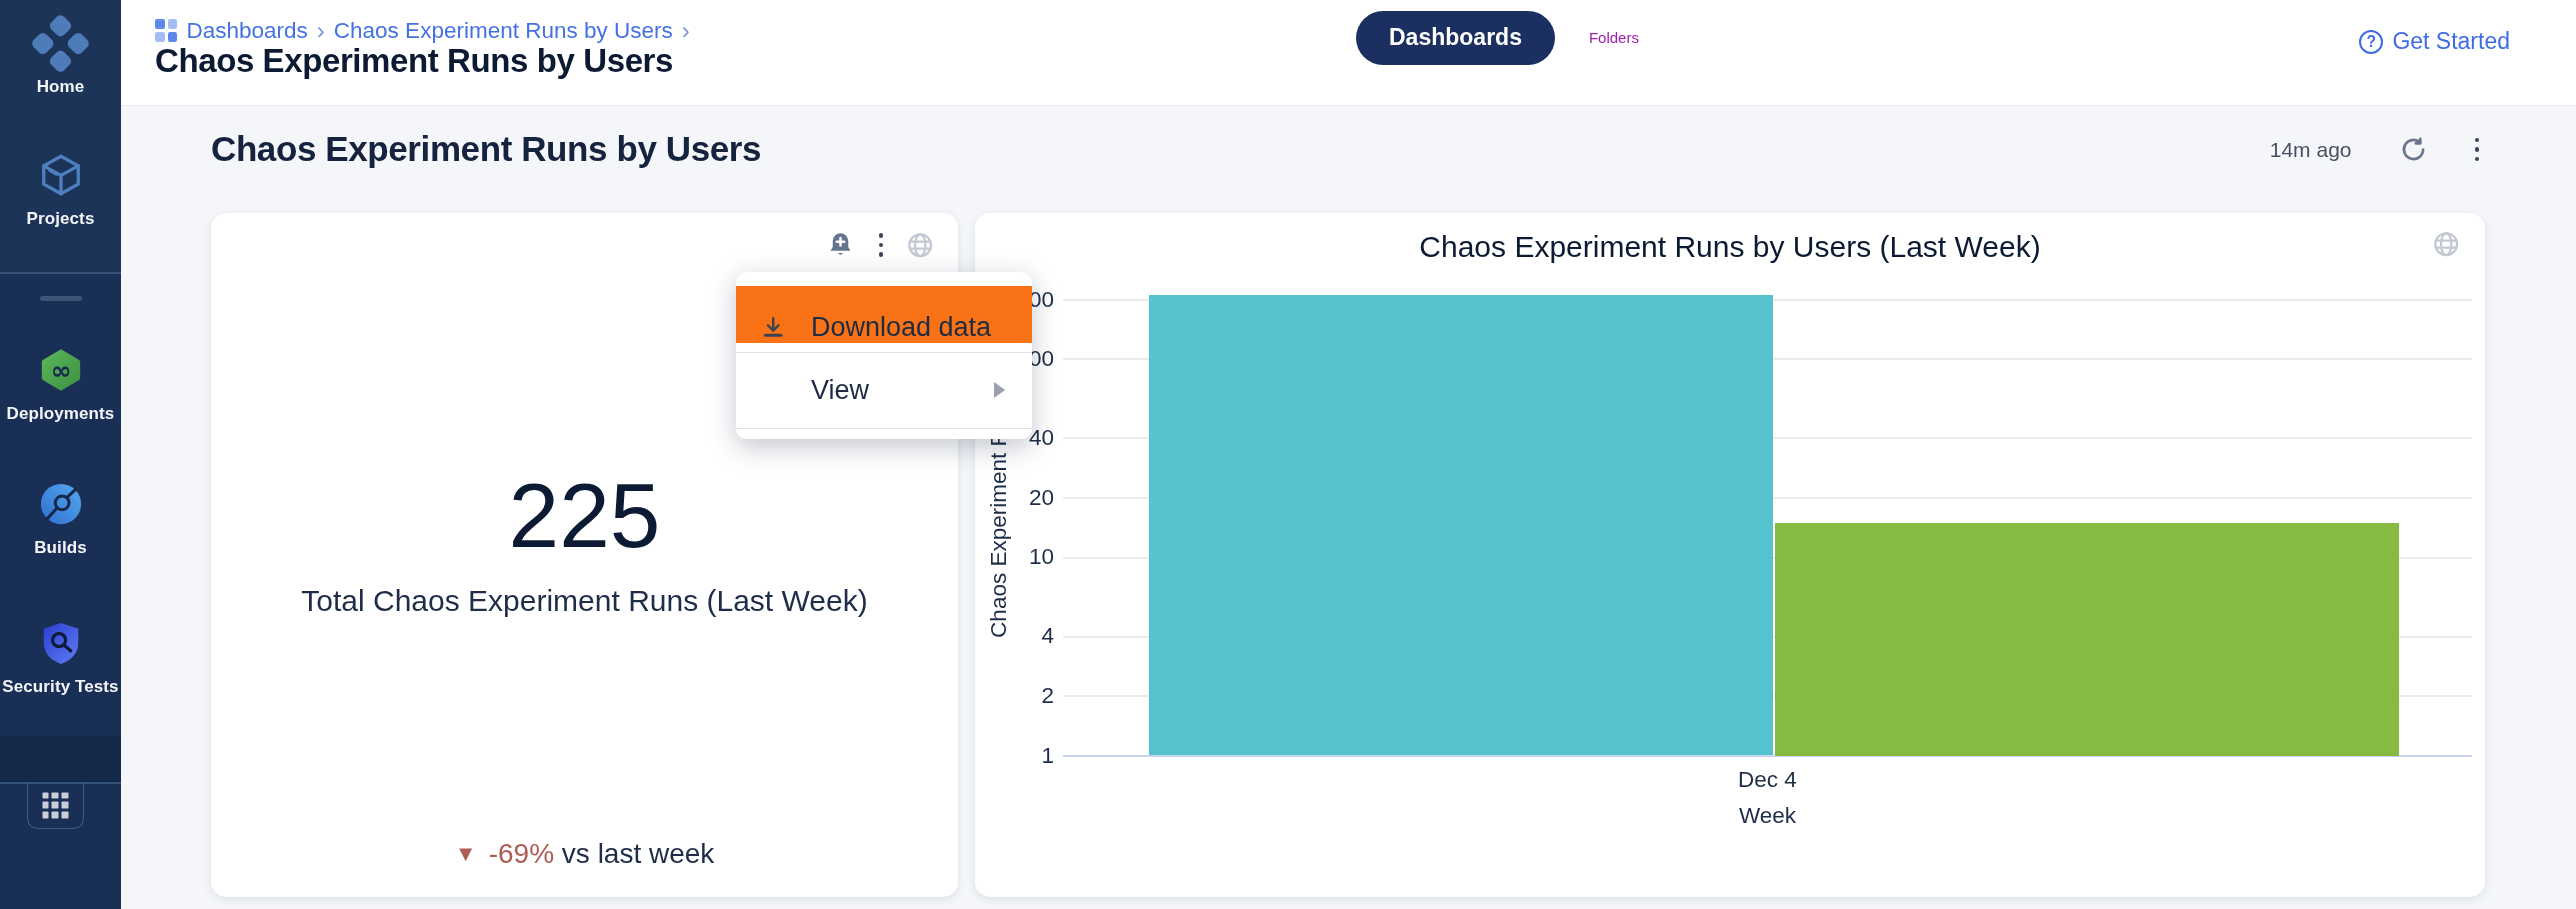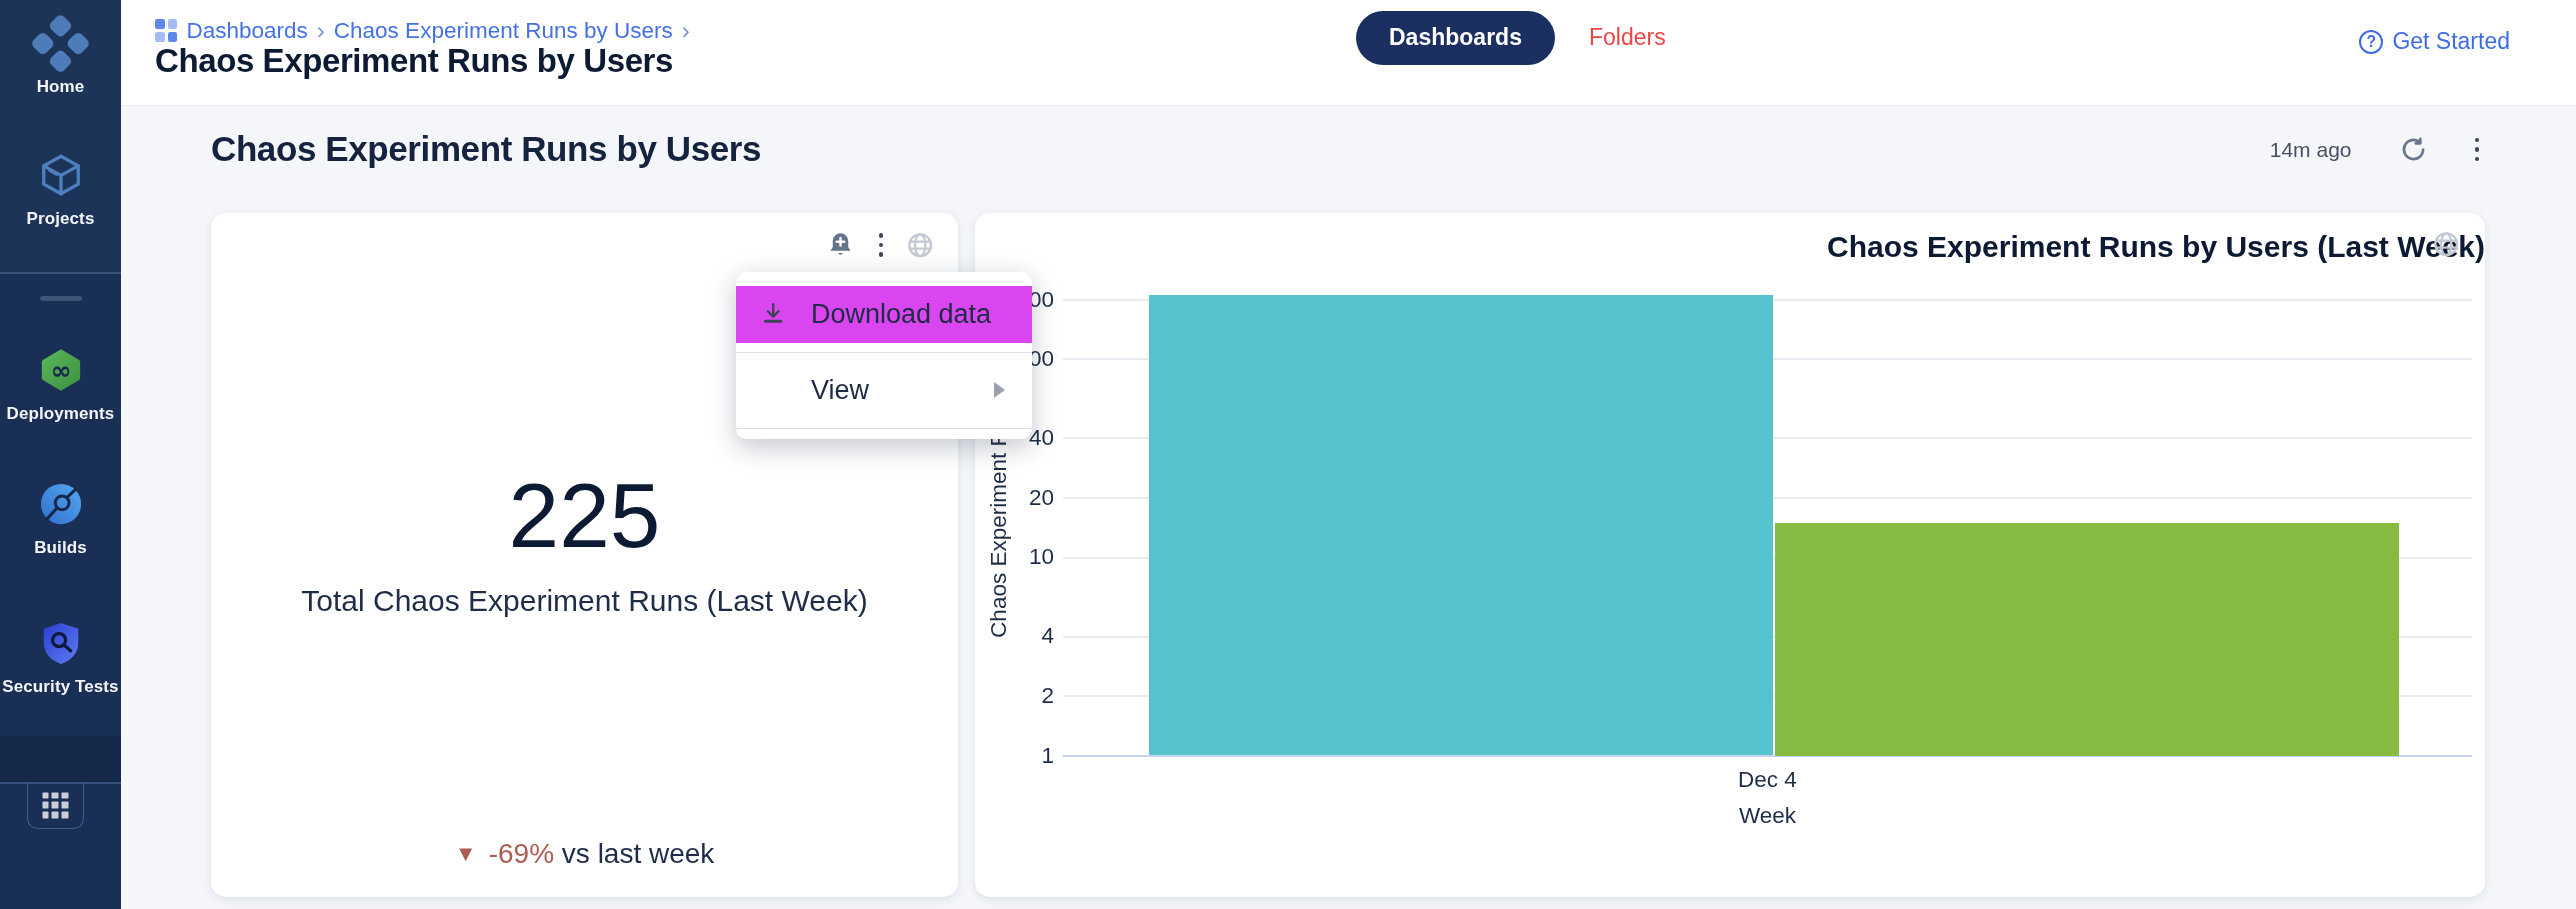--- a/index.html
+++ b/index.html
@@ -29,21 +29,21 @@
   .breadcrumb { position:absolute; left:34px; top:16.5px; display:flex; align-items:center; gap:9px; font-size:22.5px; color:#4472e3; }
   .crumb-icon { width:22.5px; height:22.5px; display:grid; grid-template-columns:9.7px 9.7px; grid-template-rows:9.7px 9.7px; gap:3px; }
   .crumb-icon span { border-radius:2.2px; }
   .crumb-icon span:nth-child(1){background:#5d87eb;} .crumb-icon span:nth-child(2){background:#a3bcf4;}
   .crumb-icon span:nth-child(3){background:#a3bcf4;} .crumb-icon span:nth-child(4){background:#5d87eb;}
   .crumb-link { cursor:pointer; }
   .crumb-sep { color:#7d93d6; font-size:24px; }
   .page-title { position:absolute; left:34px; top:42px; font-size:33px; font-weight:700; color:#0c1b33; letter-spacing:-0.4px; }
   .tabs { position:absolute; left:1235px; top:10.5px; display:flex; align-items:center; gap:34px; }
   .tab-pill { height:54px; padding:0 33px; border-radius:27px; background:#1b3060; color:#ffffff; font-size:23px; font-weight:600; display:flex; align-items:center; cursor:pointer; }
-  .tab-link { color:#ef4444; font-size:23px; font-weight:500; cursor:pointer; }
+  .tab-link { color:#a21caf; font-size:15px; font-weight:500; cursor:pointer; }
   .get-started { position:absolute; right:66px; top:28.4px; display:flex; align-items:center; gap:9px; color:#3f6ce4; font-size:23px; font-weight:500; cursor:pointer; }
   .q-circle { width:24px; height:24px; border:2.2px solid #3f6ce4; border-radius:50%; display:flex; align-items:center; justify-content:center; font-size:15.7px; font-weight:700; }
 
   
   .content-title { position:absolute; left:211px; top:129px; font-size:35px; font-weight:600; color:#16233f; letter-spacing:-0.4px; }
   .toolbar-right { position:absolute; right:97px; top:136px; display:flex; align-items:center; gap:48px; }
   .refresh-label { font-size:21px; color:#475064; }
   .icon-btn { background:none; border:none; cursor:pointer; display:flex; align-items:center; justify-content:center; padding:0; }
   .kebab { display:flex; flex-direction:column; gap:5.2px; }
   .kebab span { width:4.5px; height:4.5px; border-radius:50%; background:#39445a; }
@@ -57,29 +57,29 @@
   .tile-icons { position:absolute; left:614px; top:16.5px; display:flex; align-items:center; gap:22.5px; }
   .big-number { position:absolute; left:0; top:251px; width:100%; text-align:center; font-size:91px; font-weight:500; color:#0c1b33; }
   .tile-sub { position:absolute; left:0; top:371px; width:100%; text-align:center; font-size:30px; color:#1f2d49; }
   .tile-delta { position:absolute; left:0; top:625px; width:100%; text-align:center; font-size:28px; color:#1f2d49; }
   .delta-arrow { color:#ad5d53; font-size:22px; vertical-align:2.2px; margin-right:4.5px; }
   .delta-val { color:#ad5d53; }
 
   
   .ctx-menu { position:absolute; left:736px; top:272px; width:296px; background:#ffffff; border-radius:10.5px; box-shadow:0 7.5px 27px rgba(20,30,60,.25); padding:13.5px 0 10.5px 0; z-index:10; }
   .menu-item { height:57px; display:flex; align-items:center; font-size:27px; color:#1d2b44; cursor:pointer; position:relative; }
-  .menu-item.hl { background:#d946ef; }
+  .menu-item.hl { background:#f97316;align-items:flex-end; }
   .menu-item.tall { height:76px;align-items:center; }
   .menu-ic { width:75px; display:flex; justify-content:center; }
   .menu-divider { height:0.7px; background:#dfe1e5; margin:9px 0 0 0; }
   .menu-divider.b { margin:0; }
   .submenu-arrow { position:absolute; right:27px; width:0; height:0; border-top:8.2px solid transparent; border-bottom:8.2px solid transparent; border-left:11.2px solid #9aa1ad; }
 
   
-  .chart-title { position:absolute; left:0; top:16.5px; width:100%; text-align:right; font-size:30px; font-weight:700; color:#0c1b33; }
+  .chart-title { position:absolute; left:0; top:16.5px; width:100%; text-align:center; font-size:30px; font-weight:400; color:#0c1b33; }
   .chart-globe { position:absolute; left:1457px; top:17px; }
   .ylabel { position:absolute; left:10.5px; top:62px; height:481px; display:flex; align-items:center; }
   .ylabel span { transform:rotate(180deg); writing-mode:vertical-rl; font-size:22.5px; color:#1f2d49; white-space:nowrap; }
   .yticks { position:absolute; left:0; top:62px; width:79px; height:481px; }
   .ytick { position:absolute; right:0; transform:translateY(-50%); font-size:22.5px; color:#1f2d49; }
   .plot { position:absolute; left:88px; top:62px; width:1409px; height:481px; }
   .gridline { position:absolute; left:0; width:100%; height:1.5px; background:#e9ebf1; }
   .gridline.baseline { background:#c9d4f0; }
   .bar { position:absolute; }
   .xcat { position:absolute; left:88px; top:554px; width:1409px; text-align:center; font-size:22.5px; color:#1f2d49; }

